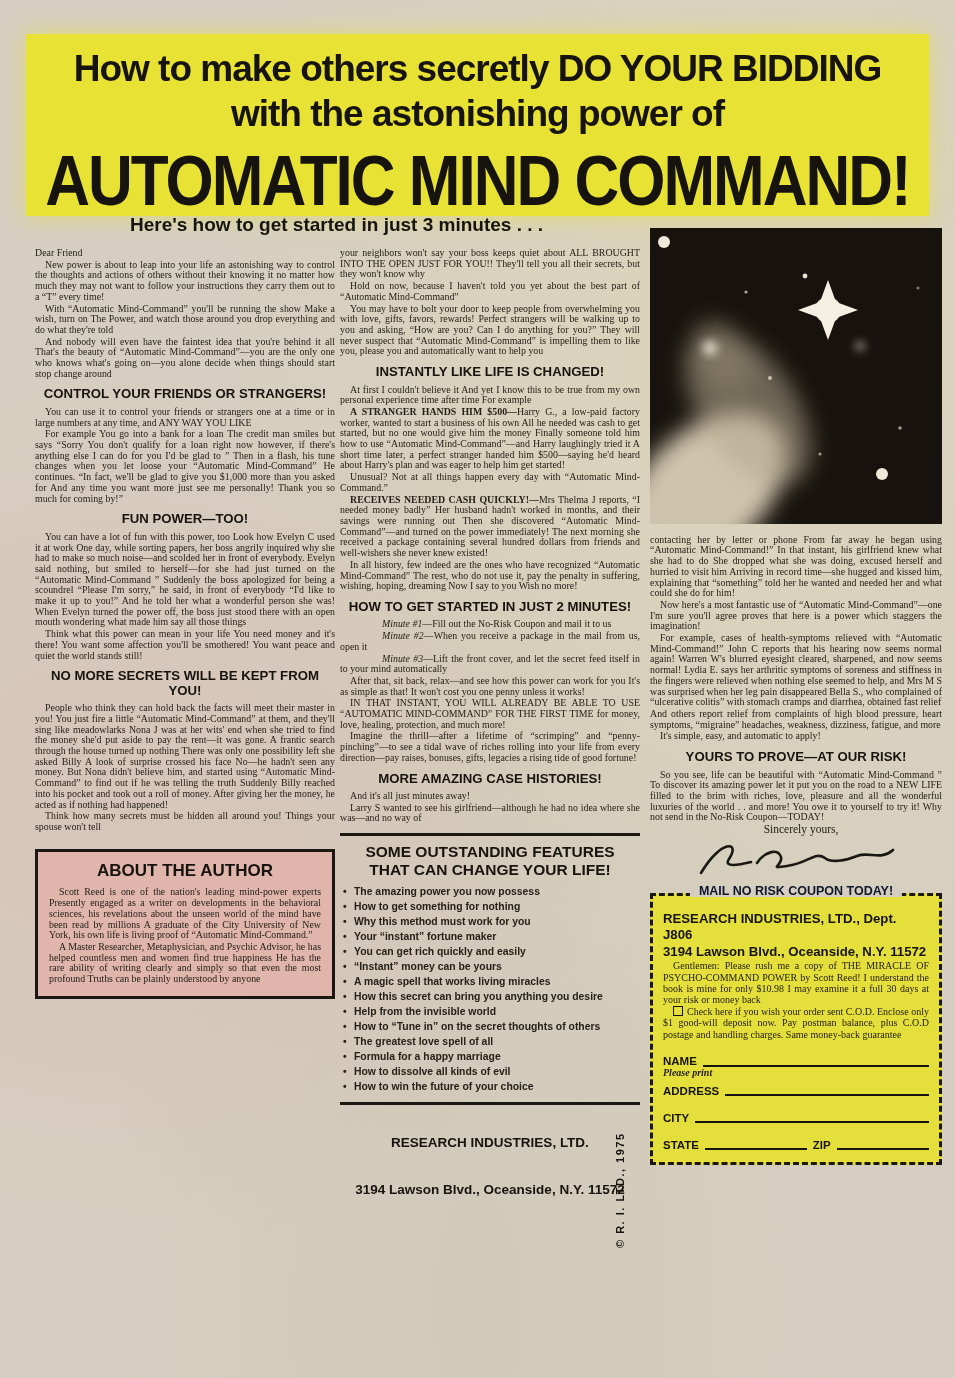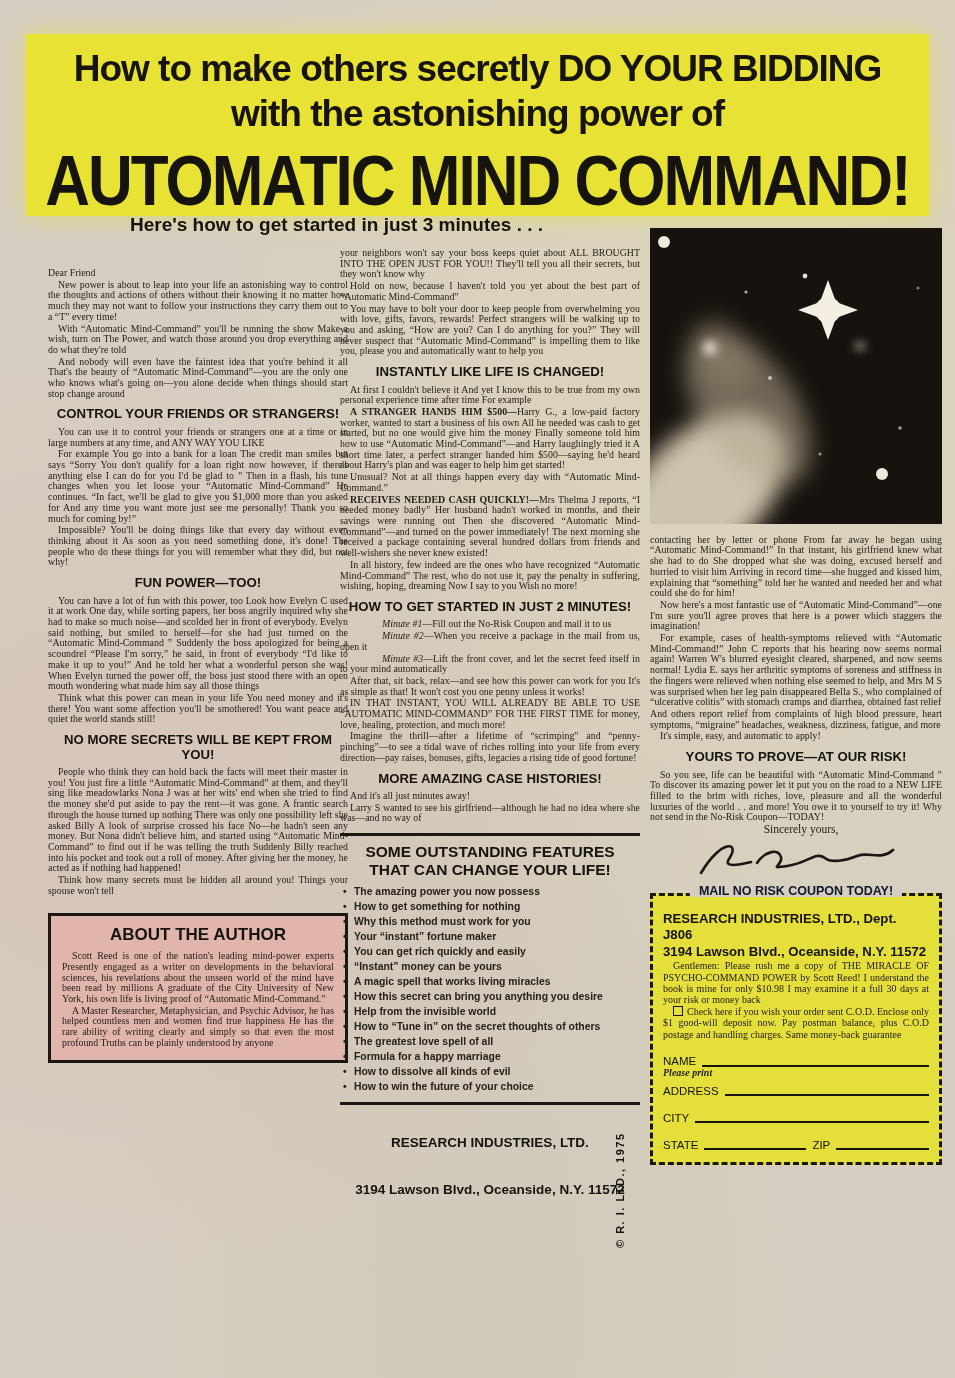--- a/index.html
+++ b/index.html
@@ -53,43 +53,42 @@
     border:3px dashed #1b1712;padding:15px 10px 12px;text-align:left;}
   .coupon-header{position:absolute;top:-10px;left:50%;transform:translateX(-50%);
     background:#d5cec0;padding:0 9px;font-family:"Liberation Sans", sans-serif;
     font-weight:bold;font-size:12.5px;white-space:nowrap;color:#0f172a;}
   .coupon-company{font-family:"Liberation Sans", sans-serif;font-weight:bold;font-size:13.2px;line-height:1.25;color:#17130e;}
   .coupon-body{font-size:10px;line-height:11.2px;text-align:justify;margin-top:7px;text-indent:8px;}
   .cod-p{font-size:10px;line-height:11.2px;text-align:justify;margin-top:2px;text-indent:0;}
   .checkbox{display:inline-block;width:8px;height:8px;border:1.6px solid #17130e;
     vertical-align:-1px;margin-right:4px;background:transparent;}
   .field-row{display:flex;align-items:flex-end;gap:6px;margin-top:13px;
-    font-family:"Liberation Sans", sans-serif;font-weight:normal;font-size:11.5px;color:#17130e;}
+    font-family:"Liberation Sans", sans-serif;font-weight:bold;font-size:11.5px;color:#17130e;}
   .field-line{flex:1;border-bottom:2px solid #17130e;height:12px;}
   .please-print{text-align:left;font-style:italic;font-weight:bold;font-size:10px;margin:1px 2px 0 0;}
 </style>
 </head>
 <body>
 
 <div class="headline-block">
   <div class="hl">How to make others secretly DO YOUR BIDDING</div>
   <div class="hl">with the astonishing power of</div>
   <div class="hl-main">AUTOMATIC MIND COMMAND!</div>
 </div>
 <div class="subhead">Here's how to get started in just 3 minutes . . .</div>
 
-<div class="col" style="left:48px;top:248px;width:300px;margin-top:20px;">
+<div class="col" style="left:35px;top:248px;width:300px;">
   <p class="noind">Dear Friend</p>
   <p>New power is about to leap into your life an astonishing way to control the thoughts and actions of others without their knowing it no matter how much they may not want to follow your instructions they carry them out to a “T” every time!</p>
   <p>With “Automatic Mind-Command” you'll be running the show Make a wish, turn on The Power, and watch those around you drop everything and do what they're told</p>
   <p>And nobody will even have the faintest idea that you're behind it all That's the beauty of “Automatic Mind-Command”—you are the only one who knows what's going on—you alone decide when things should start stop change around</p>
   <div class="sec">CONTROL YOUR FRIENDS OR STRANGERS!</div>
   <p>You can use it to control your friends or strangers one at a time or in large numbers at any time, and ANY WAY YOU LIKE</p>
   <p>For example You go into a bank for a loan The credit man smiles but says “Sorry You don't qualify for a loan right now however, if there's anything else I can do for you I'd be glad to ” Then in a flash, his tune changes when you let loose your “Automatic Mind-Command” He continues. “In fact, we'll be glad to give you $1,000 more than you asked for And any time you want more just see me personally! Thank you so much for coming by!”</p>
-  <p>Impossible? You'll be doing things like that every day without even thinking about it As soon as you need something done, it's done! The people who do these things for you will remember what they did, but not why!</p>
   <div class="sec">FUN POWER—TOO!</div>
   <p>You can have a lot of fun with this power, too Look how Evelyn C used it at work One day, while sorting papers, her boss angrily inquired why she had to make so much noise—and scolded her in front of everybody. Evelyn said nothing, but smiled to herself—for she had just turned on the “Automatic Mind-Command ” Suddenly the boss apologized for being a scoundrel “Please I'm sorry,” he said, in front of everybody “I'd like to make it up to you!” And he told her what a wonderful person she was! When Evelyn turned the power off, the boss just stood there with an open mouth wondering what made him say all those things</p>
   <p>Think what this power can mean in your life You need money and it's there! You want some affection you'll be smothered! You want peace and quiet the world stands still!</p>
   <div class="sec">NO MORE SECRETS WILL BE KEPT FROM YOU!</div>
   <p>People who think they can hold back the facts will meet their master in you! You just fire a little “Automatic Mind-Command” at them, and they'll sing like meadowlarks Nona J was at her wits' end when she tried to find the money she'd put aside to pay the rent—it was gone. A frantic search through the house turned up nothing There was only one possibility left she asked Billy A look of surprise crossed his face No—he hadn't seen any money. But Nona didn't believe him, and started using “Automatic Mind-Command” to find out if he was telling the truth Suddenly Billy reached into his pocket and took out a roll of money. After giving her the money, he acted as if nothing had happened!</p>
   <p>Think how many secrets must be hidden all around you! Things your spouse won't tell</p>
   <div class="author-box">
     <div class="sec">ABOUT THE AUTHOR</div>
     <p>Scott Reed is one of the nation's leading mind-power experts Presently engaged as a writer on developments in the behavioral sciences, his revelations about the unseen world of the mind have been read by millions A graduate of the City University of New York, his own life is living proof of “Automatic Mind-Command.”</p>
     <p>A Master Researcher, Metaphysician, and Psychic Advisor, he has helped countless men and women find true happiness He has the rare ability of writing clearly and simply so that even the most profound Truths can be plainly understood by anyone</p>

